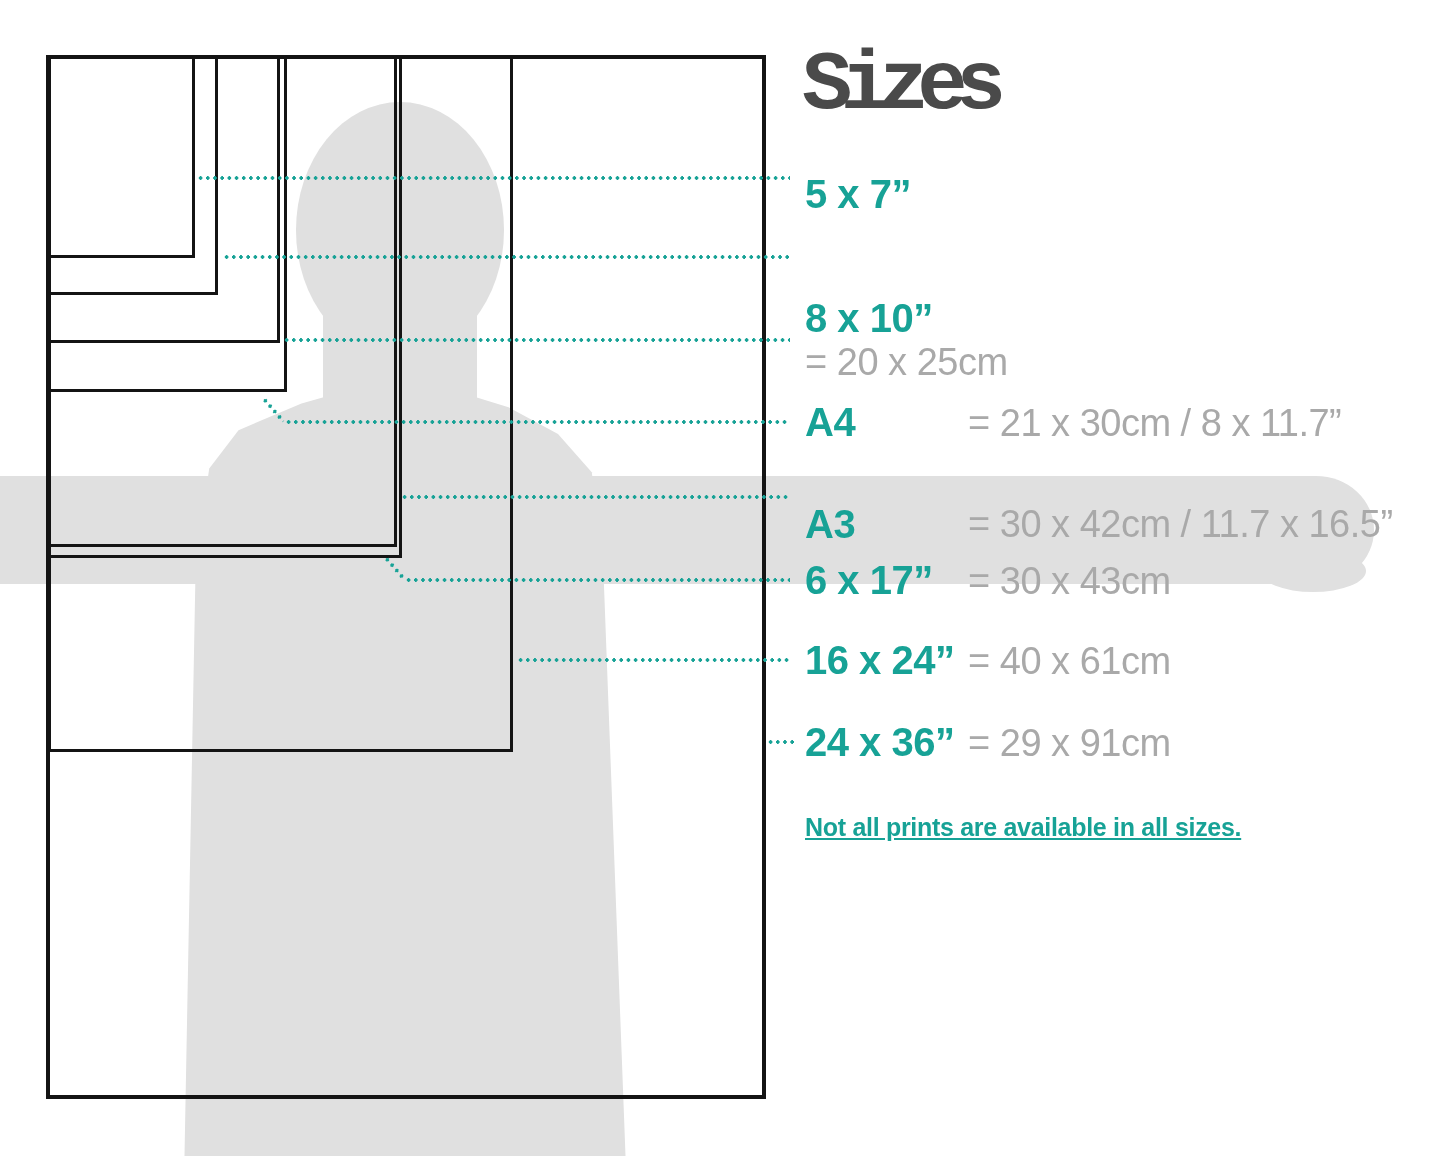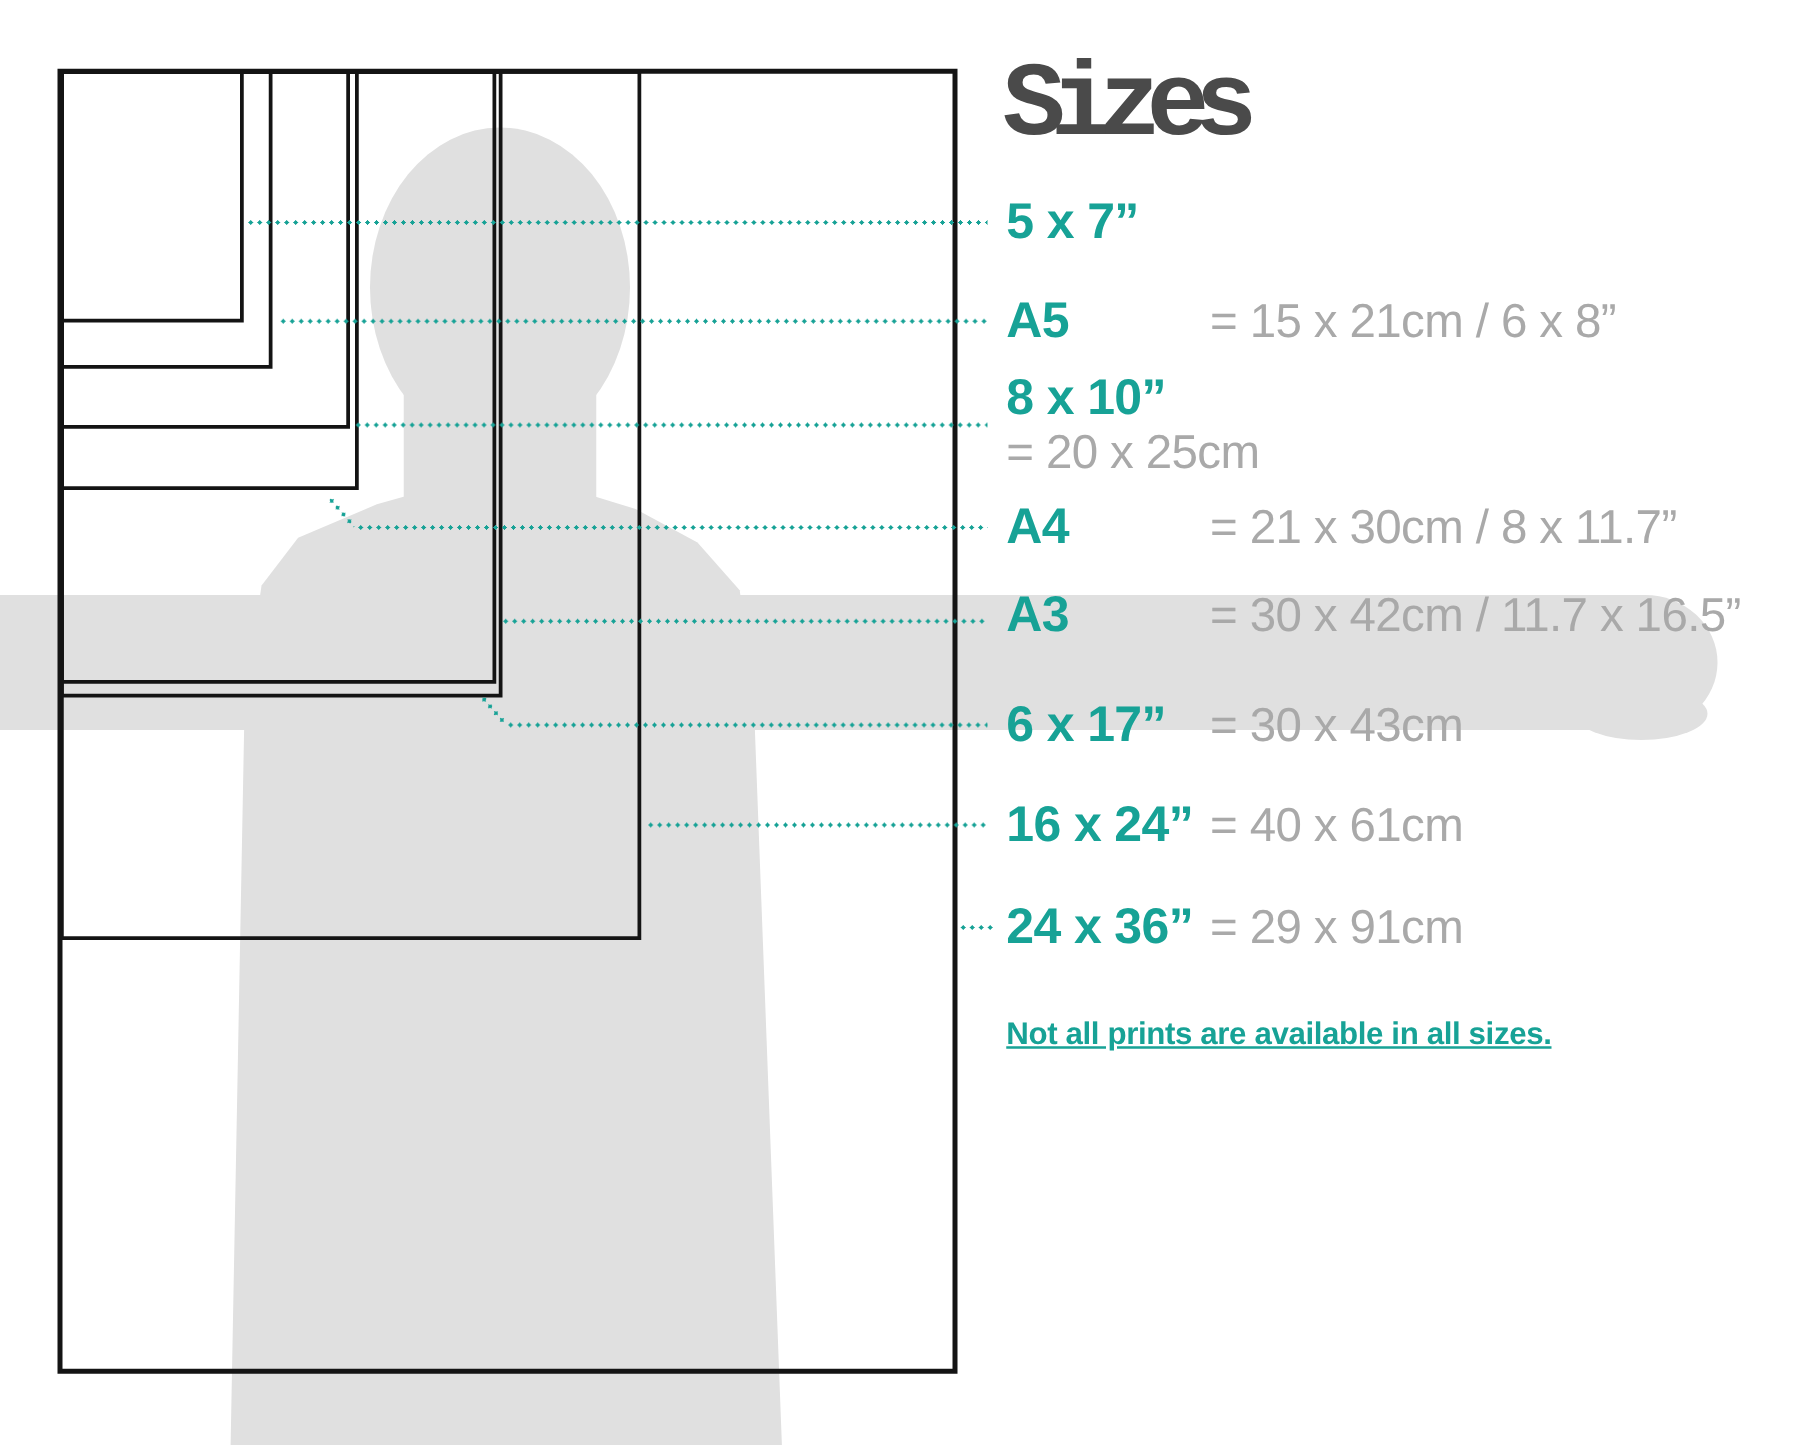--- a/index.html
+++ b/index.html
@@ -56,22 +56,22 @@
     position:absolute; left:802px; top:44px; z-index:5;
     font-family:"Liberation Mono","DejaVu Sans Mono",monospace;
     font-weight:700; font-size:84px; line-height:1; letter-spacing:-12px;
     color:var(--title-text);
   }
   .row { position:absolute; left:805px; transform:translateY(-50%);
          display:flex; align-items:baseline; white-space:nowrap; z-index:5; }
   .row .lab { display:inline-block; width:163px; font-weight:700; font-size:40px;
               color:var(--accent); letter-spacing:-0.5px; }
   .row .val { font-size:38px; color:var(--value-text); letter-spacing:-0.5px; }
-  .row-0 { top:178px; } .row-1 { top:257px; } .row-2 { top:340px;flex-direction:column; } .row-3 { top:422px; }
-  .row-4 { top:492px; } .row-5 { top:580px; } .row-6 { top:660px; } .row-7 { top:742px; }
+  .row-0 { top:194px; } .row-1 { top:257px; } .row-2 { top:340px;flex-direction:column; } .row-3 { top:422px; }
+  .row-4 { top:524px;align-items:center; } .row-5 { top:580px; } .row-6 { top:660px; } .row-7 { top:742px; }
   .note { position:absolute; left:805px; top:813px; z-index:5;
           font-weight:700; font-size:25px; letter-spacing:-0.3px; color:var(--accent);text-decoration:underline; }
 </style>
 </head>
 <body>
 
 <div class="stage">
 
   <div class="sil sil-head"></div>
   <div class="sil sil-neck"></div>
@@ -97,24 +97,20 @@
   <div class="dots dots-12x17-diag"></div>
   <div class="dots dots-12x17"></div>
   <div class="dots dots-16x24"></div>
   <div class="dots dots-24x36"></div>
 
   <div class="title">Sizes</div>
 
   <div class="row row-0">
     <span class="lab">5 x 7”</span>
   </div>
-  <div class="row row-1">
-    <span class="lab">A5</span>
-    <span class="val">= 15 x 21cm / 6 x 8”</span>
-  </div>
   <div class="row row-2">
     <span class="lab">8 x 10”</span>
     <span class="val">= 20 x 25cm</span>
   </div>
   <div class="row row-3">
     <span class="lab">A4</span>
     <span class="val">= 21 x 30cm / 8 x 11.7”</span>
   </div>
   <div class="row row-4">
     <span class="lab">A3</span>

